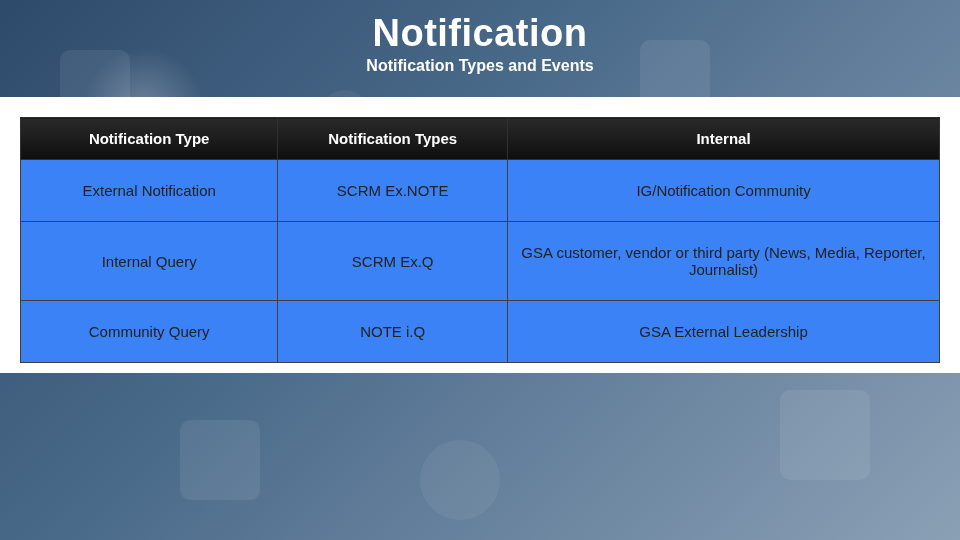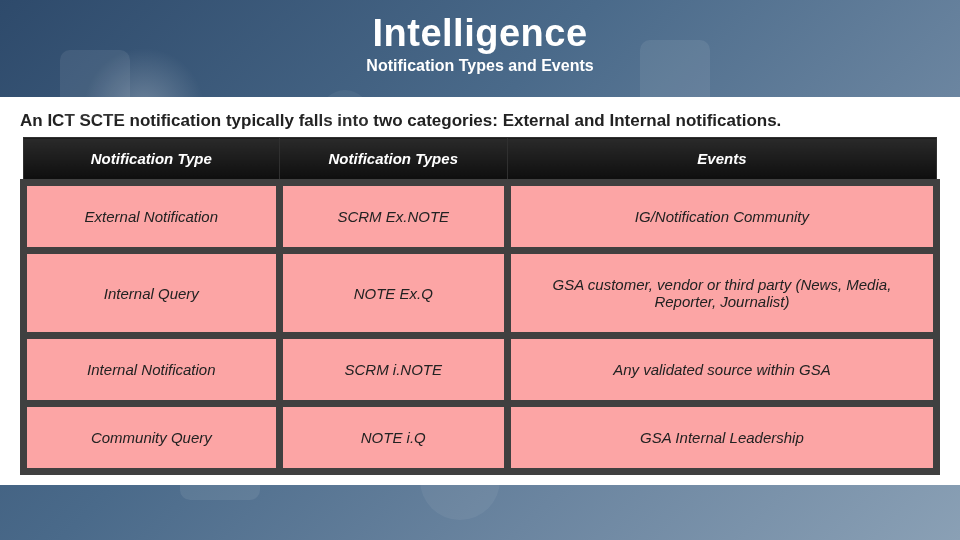--- a/index.html
+++ b/index.html
@@ -33,99 +33,92 @@
     background: #ffffff;
     padding: 14px 20px 10px 20px;
   }
   .intro-text { font-size: 17px; font-weight: 700; color: #222; }
 
   .table-wrap {
     width: 920px;
     margin: 6px auto 0 auto;
     position: relative;
     z-index: 2;
-    font-style: italic;
   }
   table { width: 100%; border-collapse: collapse; background:#fff; }
   thead th {
     background: linear-gradient(#2a2a2a, #0e0e0e);
     color: #fff;
     font-weight: 700;
     font-size: 15px;
     padding: 12px 8px;
     border: 1px solid #303030;
     text-align: center;
   }
   tbody td {
-    border: 7px solid #404040;
+    border: 1px solid #404040;
     padding: 22px 10px;
     text-align: center;
     font-size: 15px;
     color: #222;
-    background: #fca5a5;
+    background: #3b82f6;
   }
   col.c1 { width: 28%; }
   col.c2 { width: 25%; }
   col.c3 { width: 47%; }
 
   
   .below { position:absolute; left:0; right:0; top:480px; bottom:0;
            background: linear-gradient(180deg, rgba(255,255,255,0) 0%, rgba(90,110,140,0.0) 100%); }
 </style>
 </head>
 <body>
 
 <div class="bg-deco d1"></div>
 <div class="bg-deco d2"></div>
 <div class="bg-deco d3"></div>
 <div class="bg-deco d4"></div>
 <div class="bg-deco d5"></div>
 <div class="bg-deco d6"></div>
 
 <div class="header">
-  <div class="title">Intelligence</div>
+  <div class="title">Notification</div>
   <div class="subtitle">Notification Types and Events</div>
 </div>
 
 <div class="intro-band">
-  <div class="intro-text">An ICT SCTE notification typically falls into two categories: External and Internal notifications.</div>
 
   <div class="table-wrap">
     <table>
       <colgroup>
           <col class="c1">
           <col class="c2">
           <col class="c3">
         </colgroup>
       <thead>
         <tr>
           <th>Notification Type</th>
           <th>Notification Types</th>
-          <th>Events</th>
+          <th>Internal</th>
         </tr>
       </thead>
       <tbody>
         <tr>
           <td>External Notification</td>
           <td>SCRM Ex.NOTE</td>
           <td>IG/Notification Community</td>
         </tr>
         <tr>
           <td>Internal Query</td>
-          <td>NOTE Ex.Q</td>
+          <td>SCRM Ex.Q</td>
           <td>GSA customer, vendor or third party (News, Media, Reporter, Journalist)</td>
-        </tr>
-        <tr>
-          <td>Internal Notification</td>
-          <td>SCRM i.NOTE</td>
-          <td>Any validated source within GSA</td>
         </tr>
         <tr>
           <td>Community Query</td>
           <td>NOTE i.Q</td>
-          <td>GSA Internal Leadership</td>
+          <td>GSA External Leadership</td>
         </tr>
       </tbody>
     </table>
   </div>
 </div>
 
 <div class="below"></div>
 
 </body></html>

